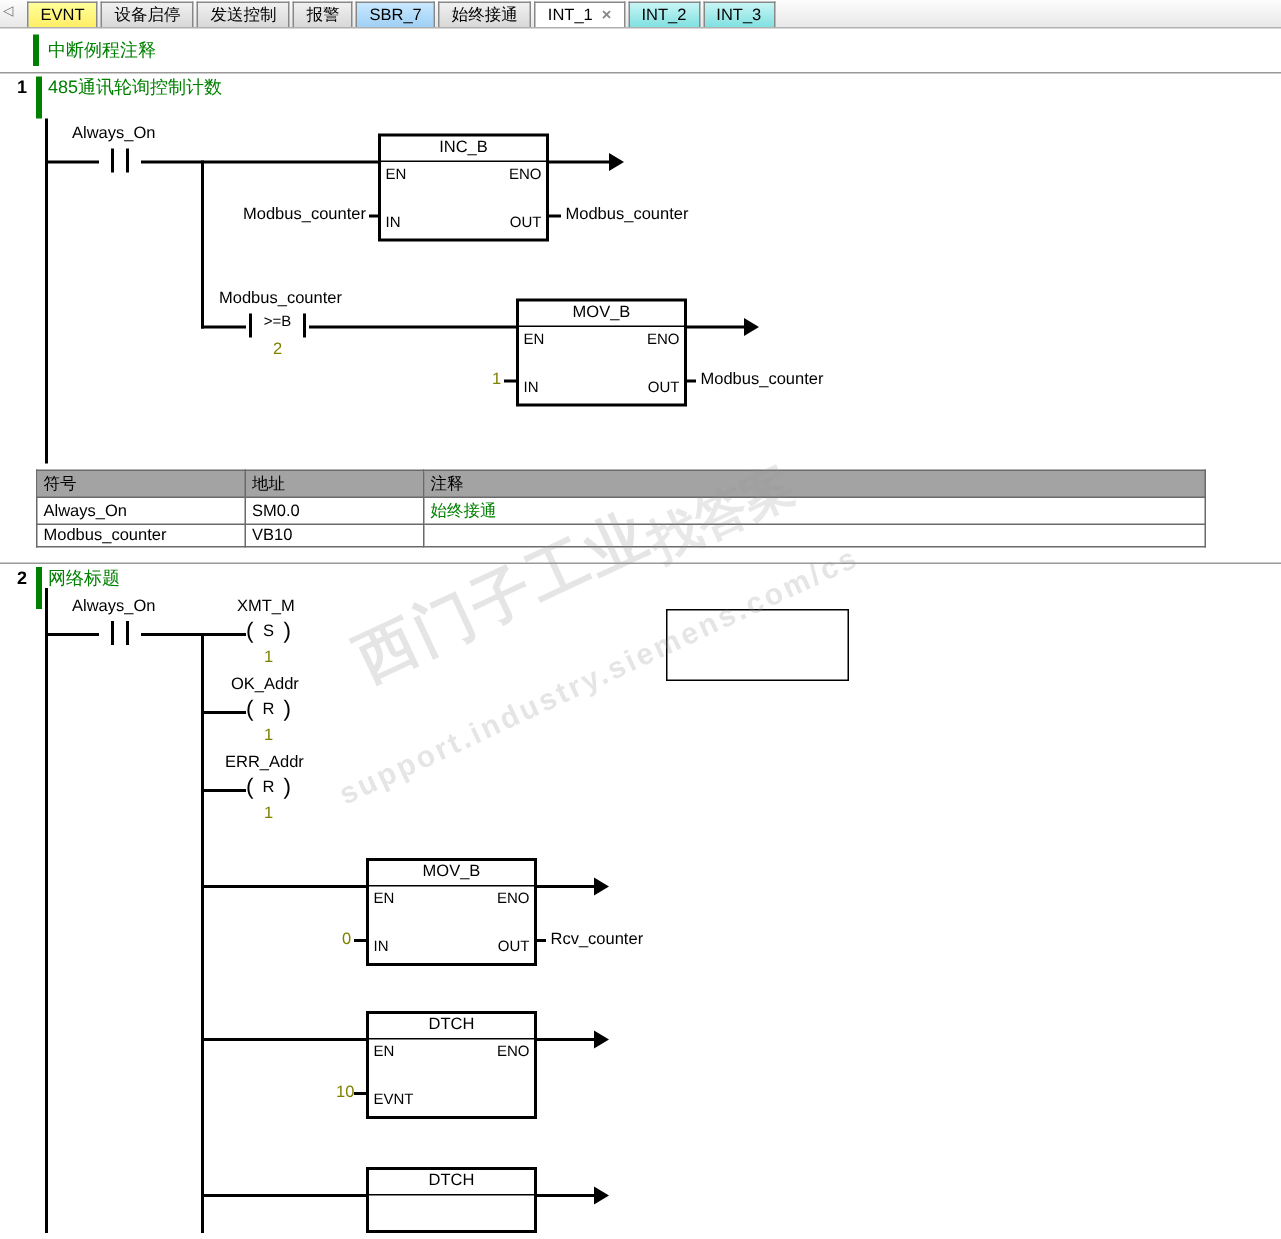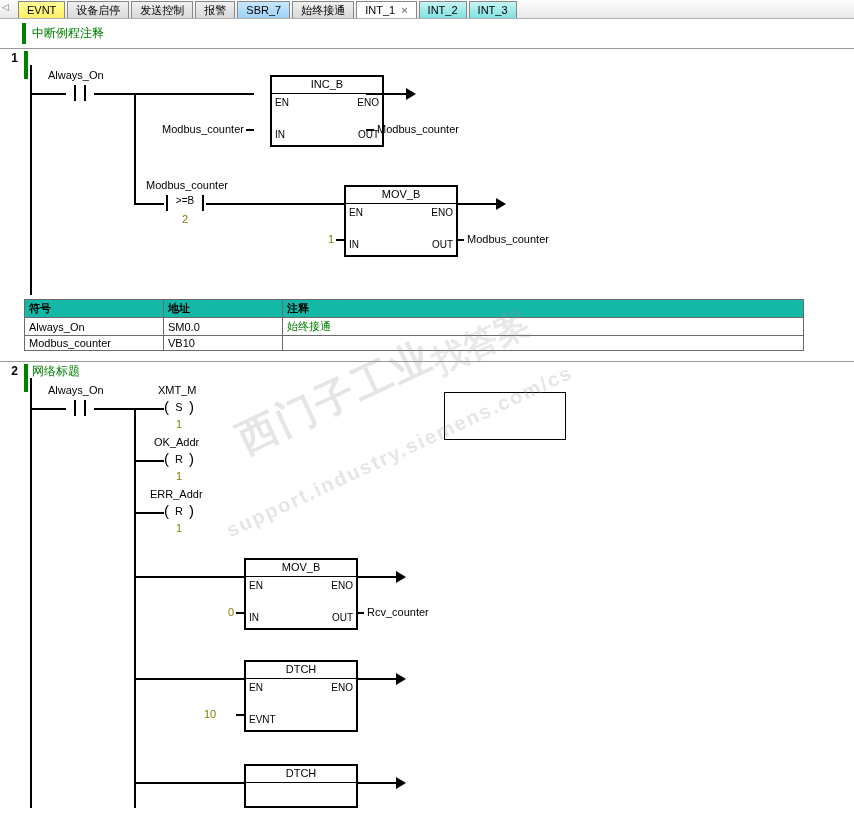--- a/index.html
+++ b/index.html
@@ -55,21 +55,21 @@
   
   .eno-arrow{position:absolute}
   .eno-arrow .line{position:absolute;height:2px;background:#000}
   .eno-arrow .head{position:absolute;width:0;height:0;border-left:10px solid #000;border-top:6px solid transparent;border-bottom:6px solid transparent}
   
   .ltxt{position:absolute;font-size:11px;white-space:nowrap}
   .ltxt.olive{color:#808000}
   
   table.sym{border-collapse:collapse;width:780px;margin:4px 0 10px 24px}
   table.sym th,table.sym td{border:1px solid #6a6a6a;padding:1px 4px;font-size:11px;text-align:left;background:#fff}
-  table.sym th{background:#14b8a6;font-weight:bold}
+  table.sym th{background:#a3a3a3;font-weight:normal}
   table.sym td.green{color:#008000}
   
   .wm{position:absolute;left:230px;top:370px;transform:rotate(-25deg);font-size:40px;color:rgba(150,150,150,0.25);font-weight:bold;pointer-events:none;white-space:nowrap;letter-spacing:2px}
   .wm2{position:absolute;left:430px;top:320px;transform:rotate(-25deg);font-size:34px;color:rgba(150,150,150,0.22);font-weight:bold;pointer-events:none;white-space:nowrap}
   
   .callout{position:absolute;border:1px solid #000;background:#fff}
 </style>
 </head>
 <body>
 
@@ -89,32 +89,33 @@
   <div class="tab cyan">INT_3</div>
 </div>
 
 <div class="file-comment">中断例程注释</div>
 
 <div class="networks">
 
   <div class="network" style="margin-top:4px">
     <div class="netnum">1</div>
     <div class="nettitle">
+        <span class="line">485通讯轮询控制计数</span>
         <span class="line">&nbsp;</span>
       </div>
 
     <div class="ladder" style="--h:230px">
       <div class="rail"></div>
 
       <div class="hwire" style="left:8px;top:28px;width:34px"></div>
       <div class="contact" style="left:42px;top:20px"></div>
       <div class="contact-label" style="left:24px;top:4px">Always_On</div>
       <div class="hwire" style="left:70px;top:28px;width:160px"></div>
 
-      <div class="fblock" style="left:246px;top:10px;width:110px;height:68px">
+      <div class="fblock" style="left:228px;top:10px;width:110px;height:68px">
         <div class="title">INC_B</div>
         <div class="hwire" style="left:0;right:0;top:16px;height:1px;background:#000"></div>
         <div class="pin left" style="top:20px">EN</div>
         <div class="pin right" style="top:20px">ENO</div>
         <div class="pin left" style="top:52px">IN</div>
         <div class="pin right" style="top:52px">OUT</div>
       </div>
 
       <div class="hwire" style="left:222px;top:64px;width:8px"></div>
       <div class="ltxt" style="left:138px;top:58px">Modbus_counter</div>
@@ -238,21 +239,21 @@
 
       <div class="hwire" style="left:110px;top:300px;width:110px"></div>
       <div class="fblock" style="left:220px;top:282px;width:110px;height:68px">
         <div class="title">DTCH</div>
         <div class="hwire" style="left:0;right:0;top:16px;height:1px;background:#000"></div>
         <div class="pin left" style="top:20px">EN</div>
         <div class="pin right" style="top:20px">ENO</div>
         <div class="pin left" style="top:52px">EVNT</div>
       </div>
       <div class="hwire" style="left:212px;top:336px;width:8px"></div>
-      <div class="ltxt olive" style="left:180px;top:330px">10</div>
+      <div class="ltxt olive" style="left:200px;top:330px">10</div>
       <div class="eno-arrow" style="left:332px;top:300px">
         <div class="line" style="left:0;top:0;width:40px"></div>
           <div class="head" style="left:40px;top:-5px"></div>
       </div>
 
       <div class="hwire" style="left:110px;top:404px;width:110px"></div>
       <div class="fblock" style="left:220px;top:386px;width:110px;height:40px">
         <div class="title">DTCH</div>
         <div class="hwire" style="left:0;right:0;top:16px;height:1px;background:#000"></div>
       </div>

